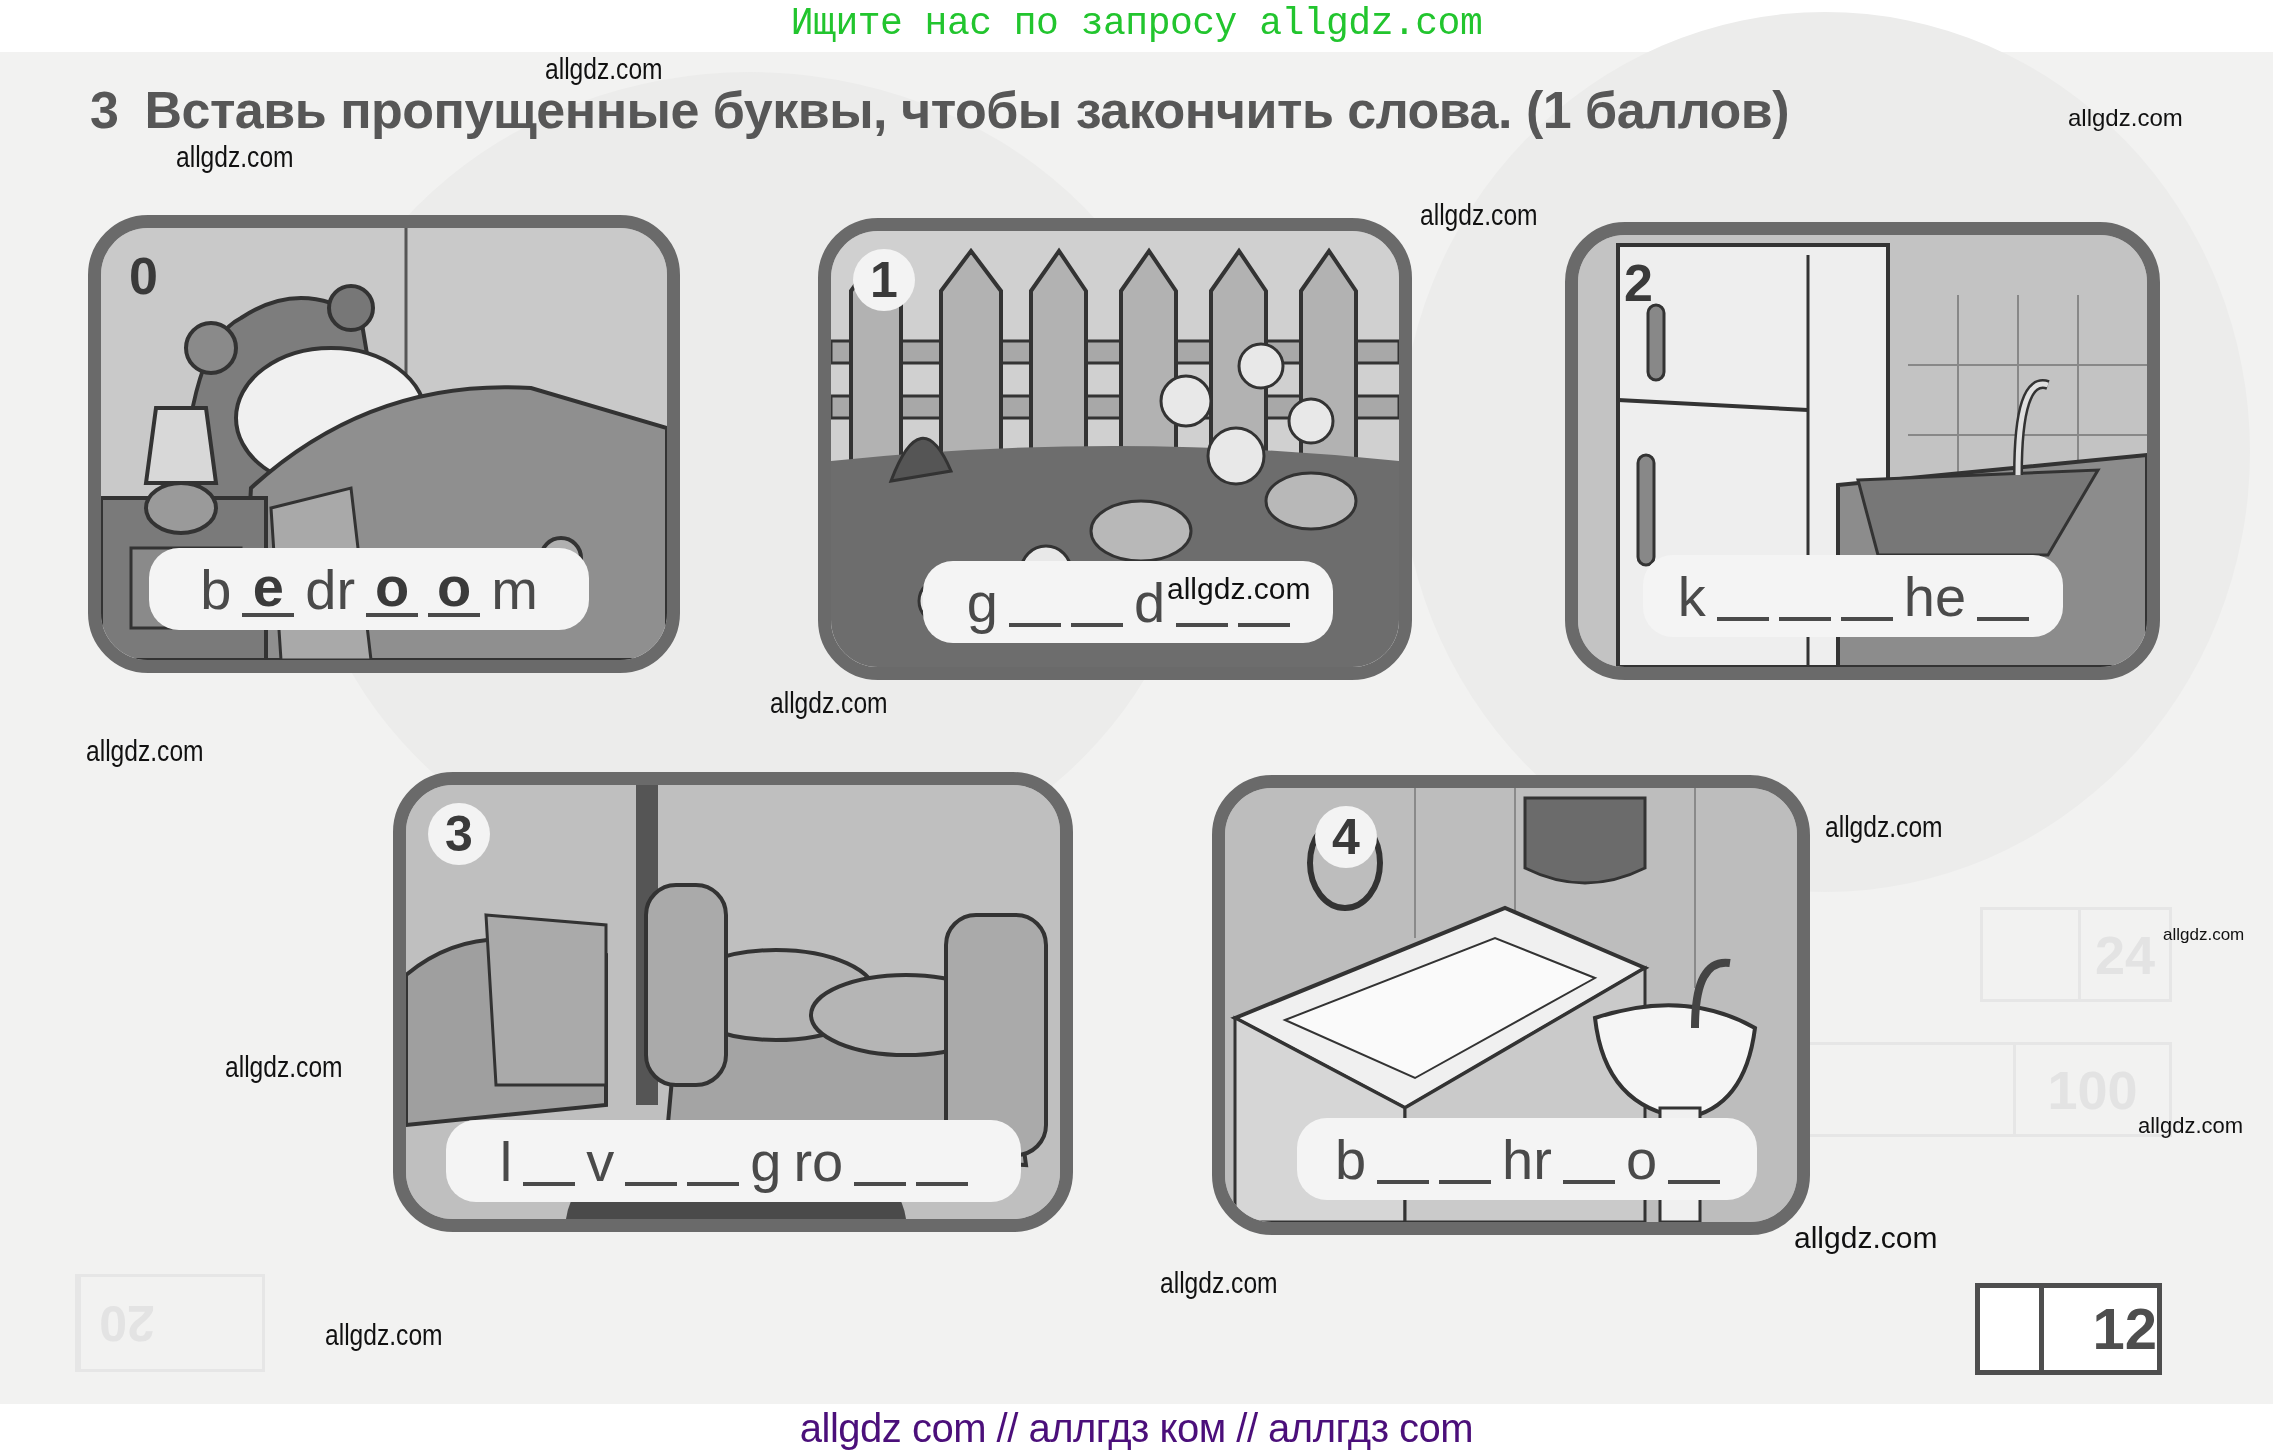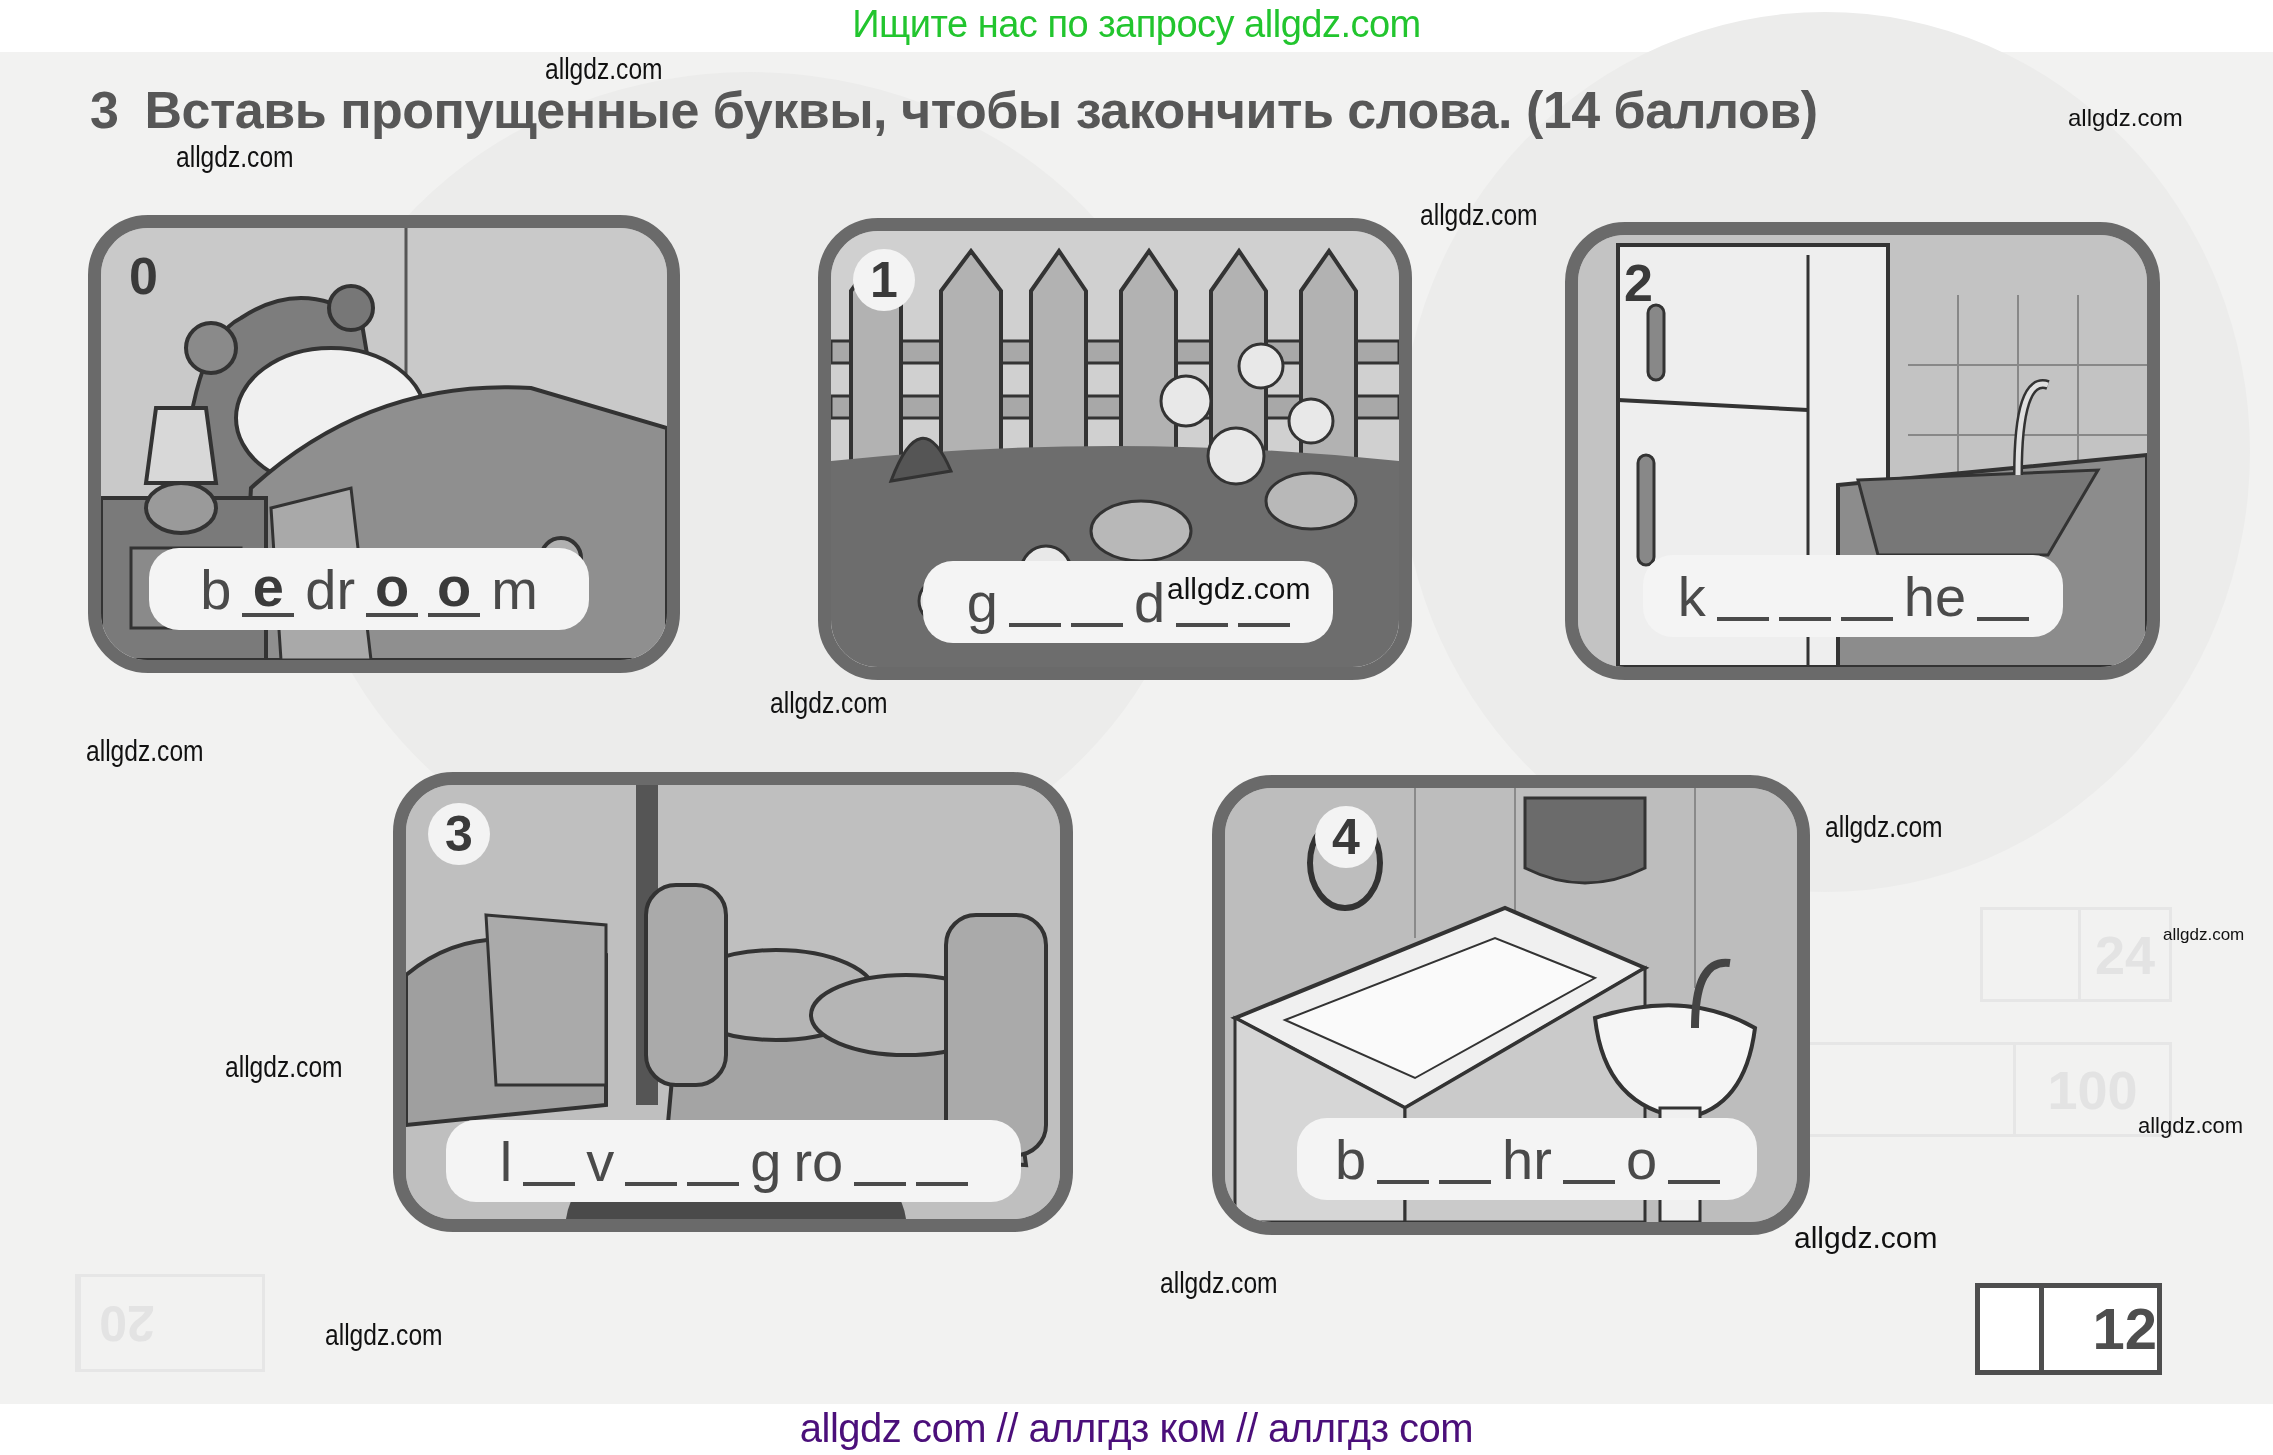--- a/index.html
+++ b/index.html
@@ -11,21 +11,21 @@
   .page {
     position:absolute; left:0; top:52px; width:2273px; height:1352px;
     background:#f2f2f1;
   }
   .ghost-bg {
     position:absolute; border-radius:50%; background:#ececeb;
   }
   .top-banner {
     position:absolute; left:0; top:0; width:2273px; height:52px;
     text-align:center; color:#22c52e; font-size:38px; line-height:48px;
-    font-family:Liberation Sans, sans-serif; letter-spacing:-0.5px;
+    font-family:Liberation Mono, monospace; letter-spacing:-0.5px;
   }
   .title {
     position:absolute; left:90px; top:80px;
     font-size:52px; font-weight:bold; color:#575757;
     letter-spacing:-0.5px; white-space:nowrap;
   }
   .title .num { margin-right:26px; }
   .wm {
     position:absolute; color:#111; font-family:"Liberation Sans", sans-serif;
     white-space:nowrap;
@@ -95,21 +95,21 @@
     <div style="width:210px;border-right:3px solid #e6e6e6;"></div>
     <div style="flex:1;text-align:center;font-size:54px;line-height:90px;">100</div>
   </div>
   <div class="ghost-score" style="left:75px;top:1222px;width:190px;height:98px;">
     <div style="width:92px;border-right:3px solid #e6e6e6;text-align:center;font-size:50px;line-height:92px;transform:rotate(180deg);">20</div>
     <div style="flex:1;"></div>
   </div>
 </div>
 
 <div class="title">
-  <span class="num">3</span><span>Вставь пропущенные буквы, чтобы закончить слова. (14 баллов)</span>
+  <span class="num">3</span><span>Вставь пропущенные буквы, чтобы закончить слова. (1 баллов)</span>
 </div>
 
 <div class="card" style="left:88px;top:215px;width:592px;height:458px;">
   <svg class="scene" viewBox="0 0 566 432" preserveAspectRatio="none">
     <rect x="0" y="0" width="566" height="432" fill="#c9c9c9"></rect>
     <line x1="305" y1="0" x2="305" y2="150" stroke="#555" stroke-width="3"></line>
     <path d="M80 330 Q80 120 140 90 Q200 50 260 90 L270 150 L250 330 Z" fill="#7d7d7d" stroke="#333" stroke-width="4"></path>
     <circle cx="110" cy="120" r="25" fill="#8a8a8a" stroke="#333" stroke-width="4"></circle>
     <circle cx="250" cy="80" r="22" fill="#777" stroke="#333" stroke-width="4"></circle>
     <ellipse cx="230" cy="190" rx="95" ry="70" fill="#f0f0f0" stroke="#333" stroke-width="4"></ellipse>

